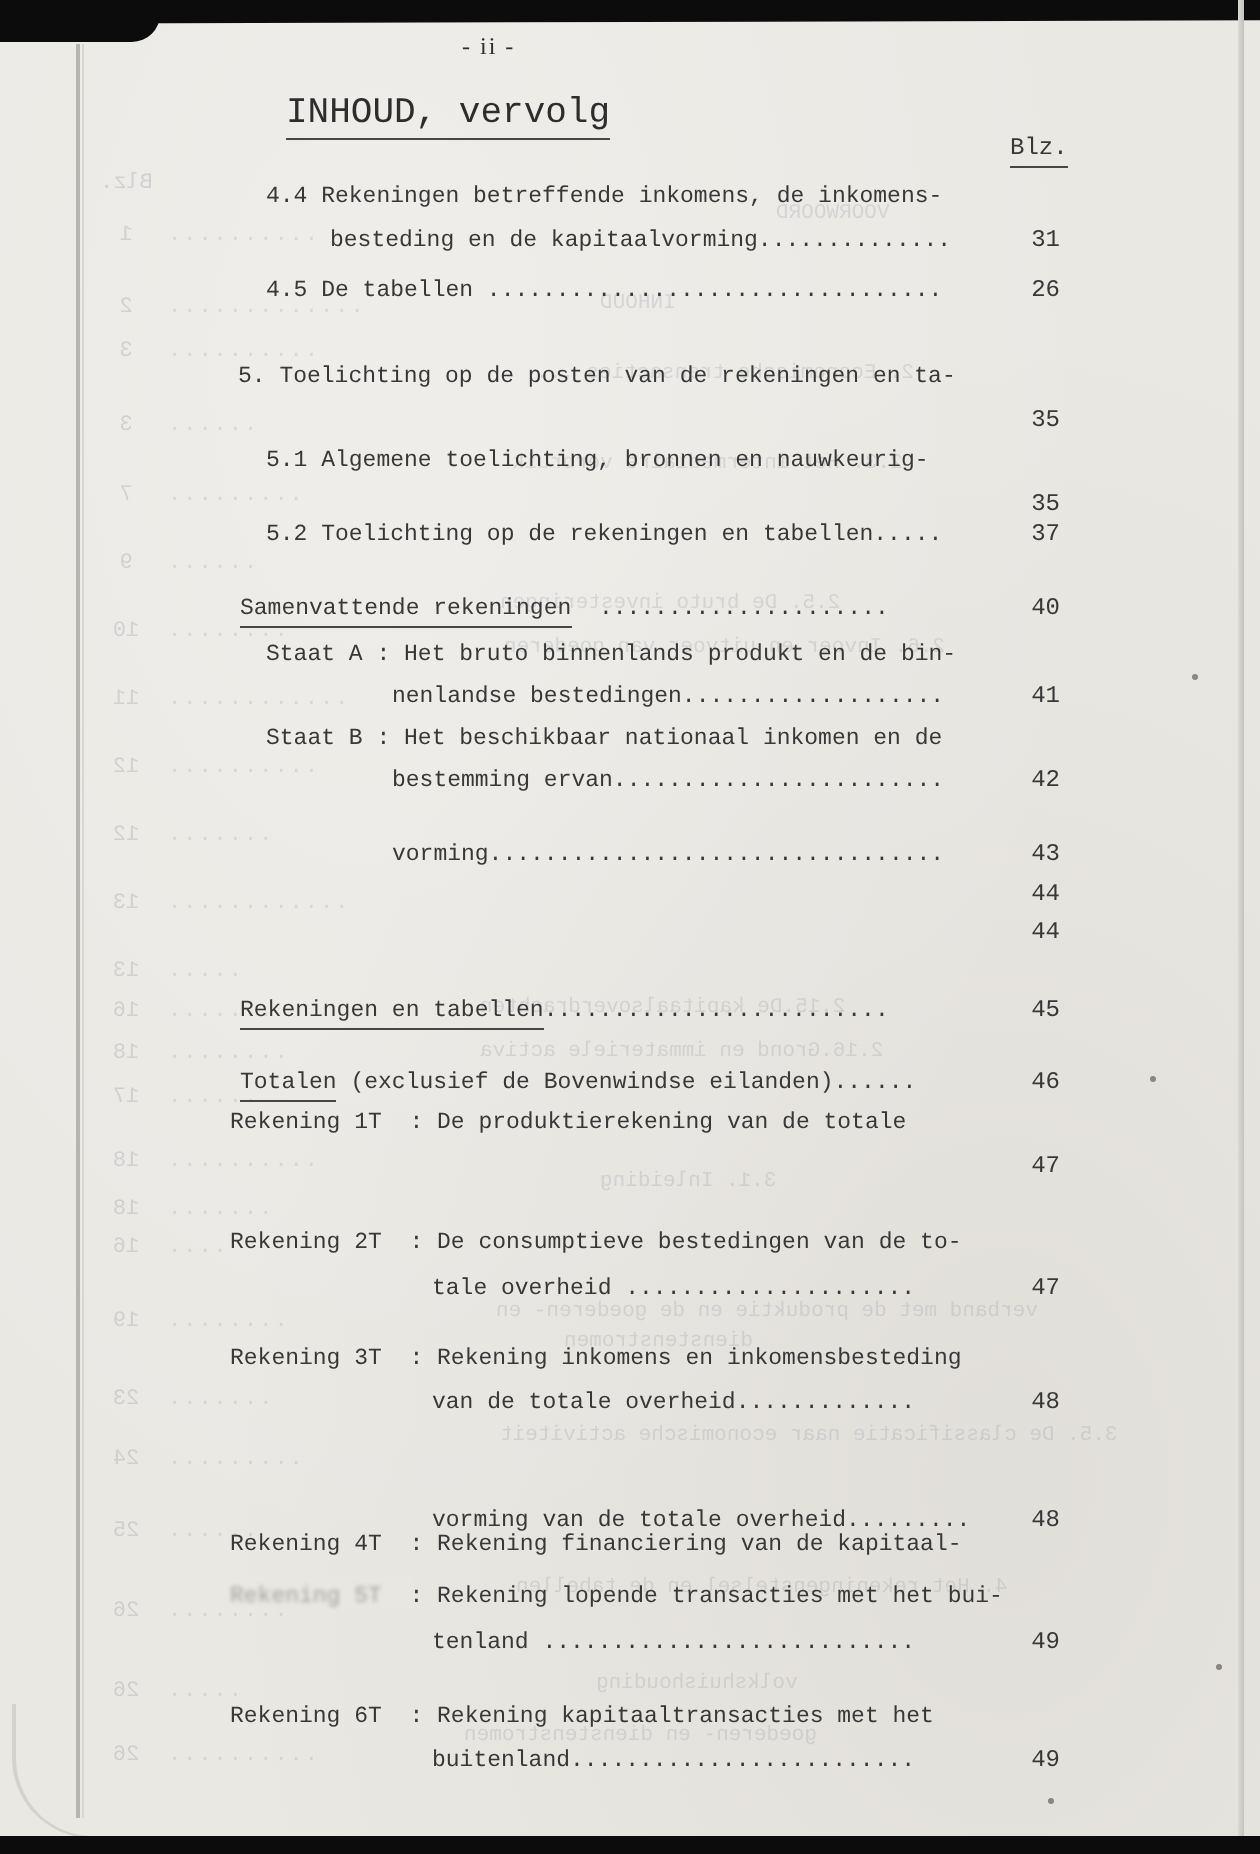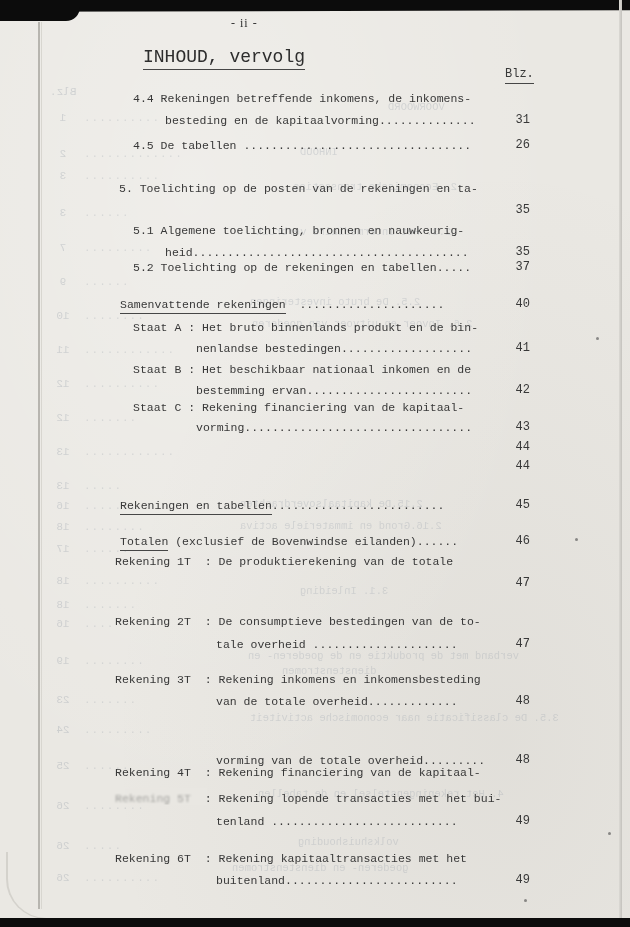--- a/index.html
+++ b/index.html
@@ -99,38 +99,36 @@
   <div class="line" style="top:113px;left:165px">besteding en de kapitaalvorming..............</div>
   <div class="pnum" style="top:113px">31</div>
 
   <div class="line" style="top:138px;left:133px">4.5 De tabellen .................................</div>
   <div class="pnum" style="top:138px">26</div>
 
   <div class="line" style="top:181px;left:119px">5. Toelichting op de posten van de rekeningen en ta-</div>
   <div class="pnum" style="top:203px">35</div>
 
   <div class="line" style="top:223px;left:133px">5.1 Algemene toelichting, bronnen en nauwkeurig-</div>
-  <div class="line" style="top:245px;left:165px">heid........................................</div>
   <div class="pnum" style="top:245px">35</div>
 
   <div class="line" style="top:260px;left:133px">5.2 Toelichting op de rekeningen en tabellen.....</div>
   <div class="pnum" style="top:260px">37</div>
 
   <div class="line" style="top:297px;left:120px"><span class="u">Samenvattende rekeningen</span><span>  .....................</span></div>
   <div class="pnum" style="top:297px">40</div>
 
   <div class="line" style="top:320px;left:133px">Staat A : Het bruto binnenlands produkt en de bin-</div>
   <div class="line" style="top:341px;left:196px">nenlandse bestedingen...................</div>
   <div class="pnum" style="top:341px">41</div>
 
   <div class="line" style="top:362px;left:133px">Staat B : Het beschikbaar nationaal inkomen en de</div>
   <div class="line" style="top:383px;left:196px">bestemming ervan........................</div>
   <div class="pnum" style="top:383px">42</div>
 
-  <div class="line" style="top:400px;left:133px">Staat C : Rekening financiering van de kapitaal-</div>
   <div class="line" style="top:420px;left:196px">vorming.................................</div>
   <div class="pnum" style="top:420px">43</div>
 
   <div class="pnum" style="top:440px">44</div>
 
   <div class="pnum" style="top:459px">44</div>
 
   <div class="line" style="top:498px;left:120px"><span class="u">Rekeningen en tabellen</span><span>.........................</span></div>
   <div class="pnum" style="top:498px">45</div>
 

